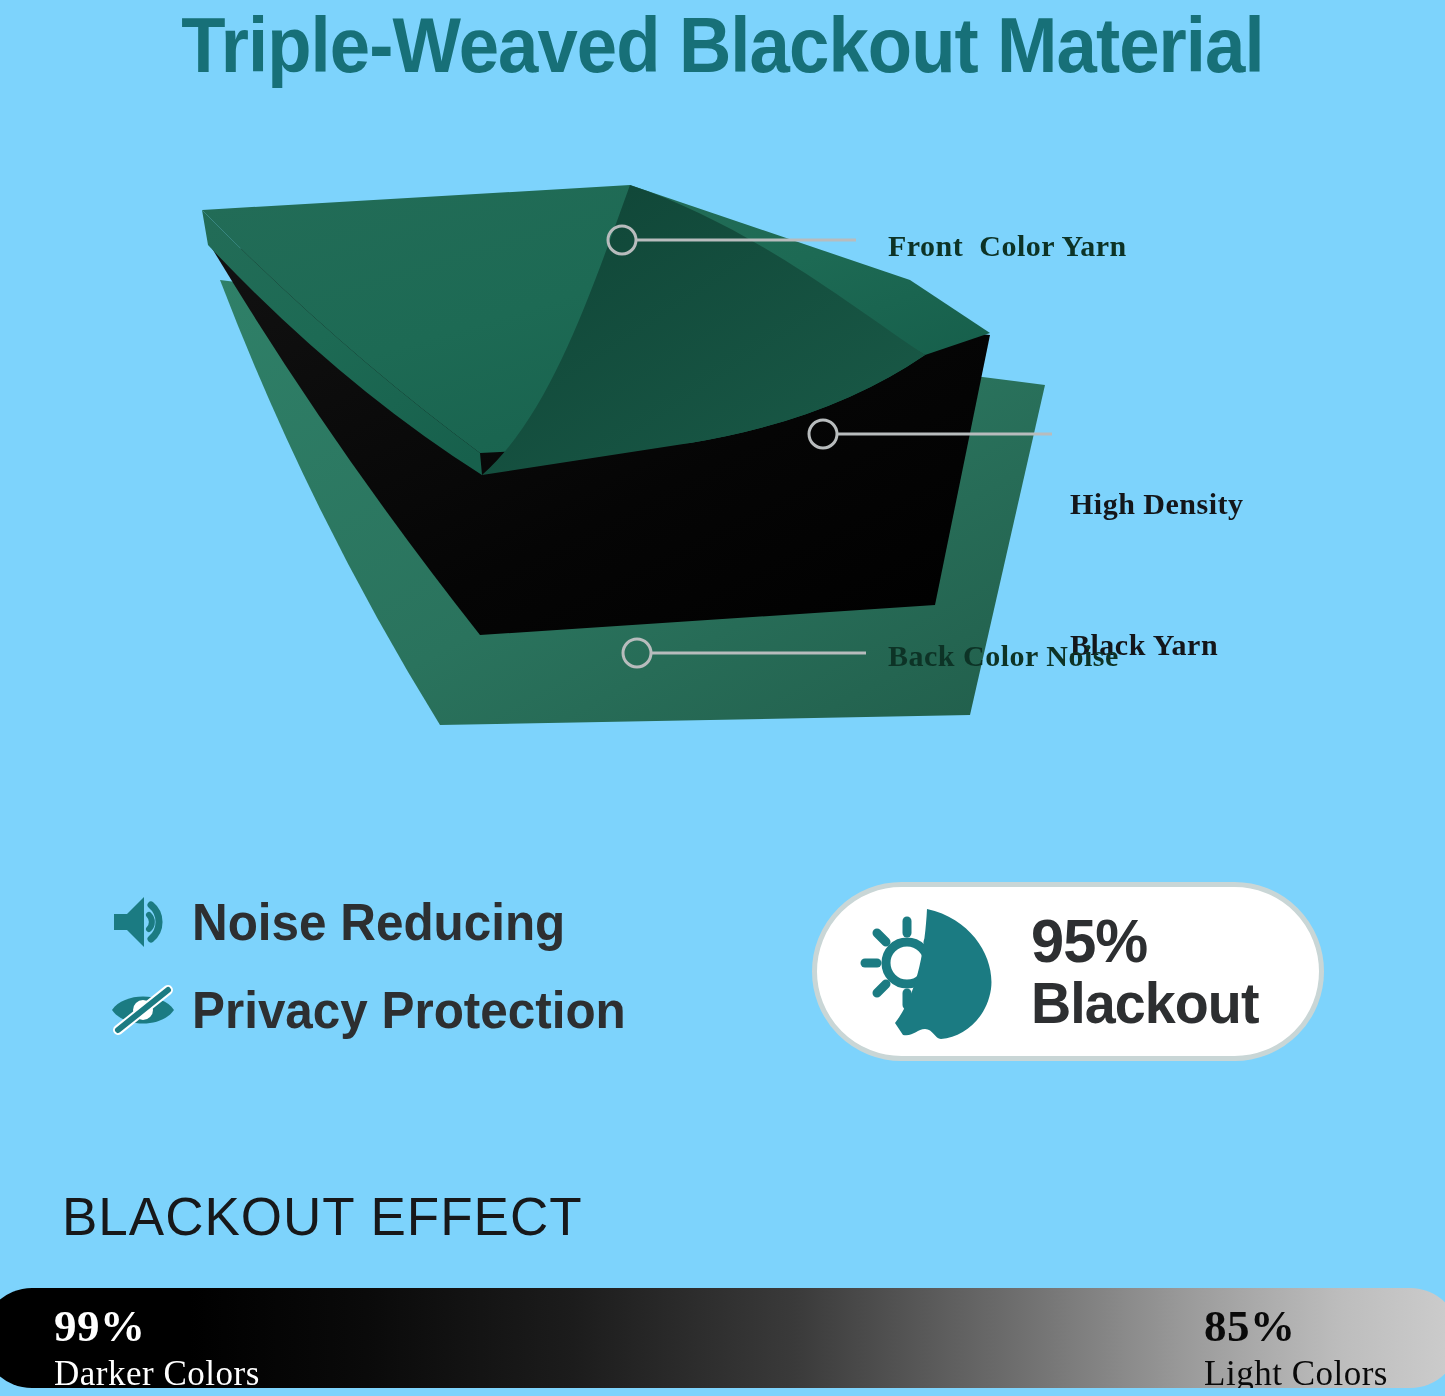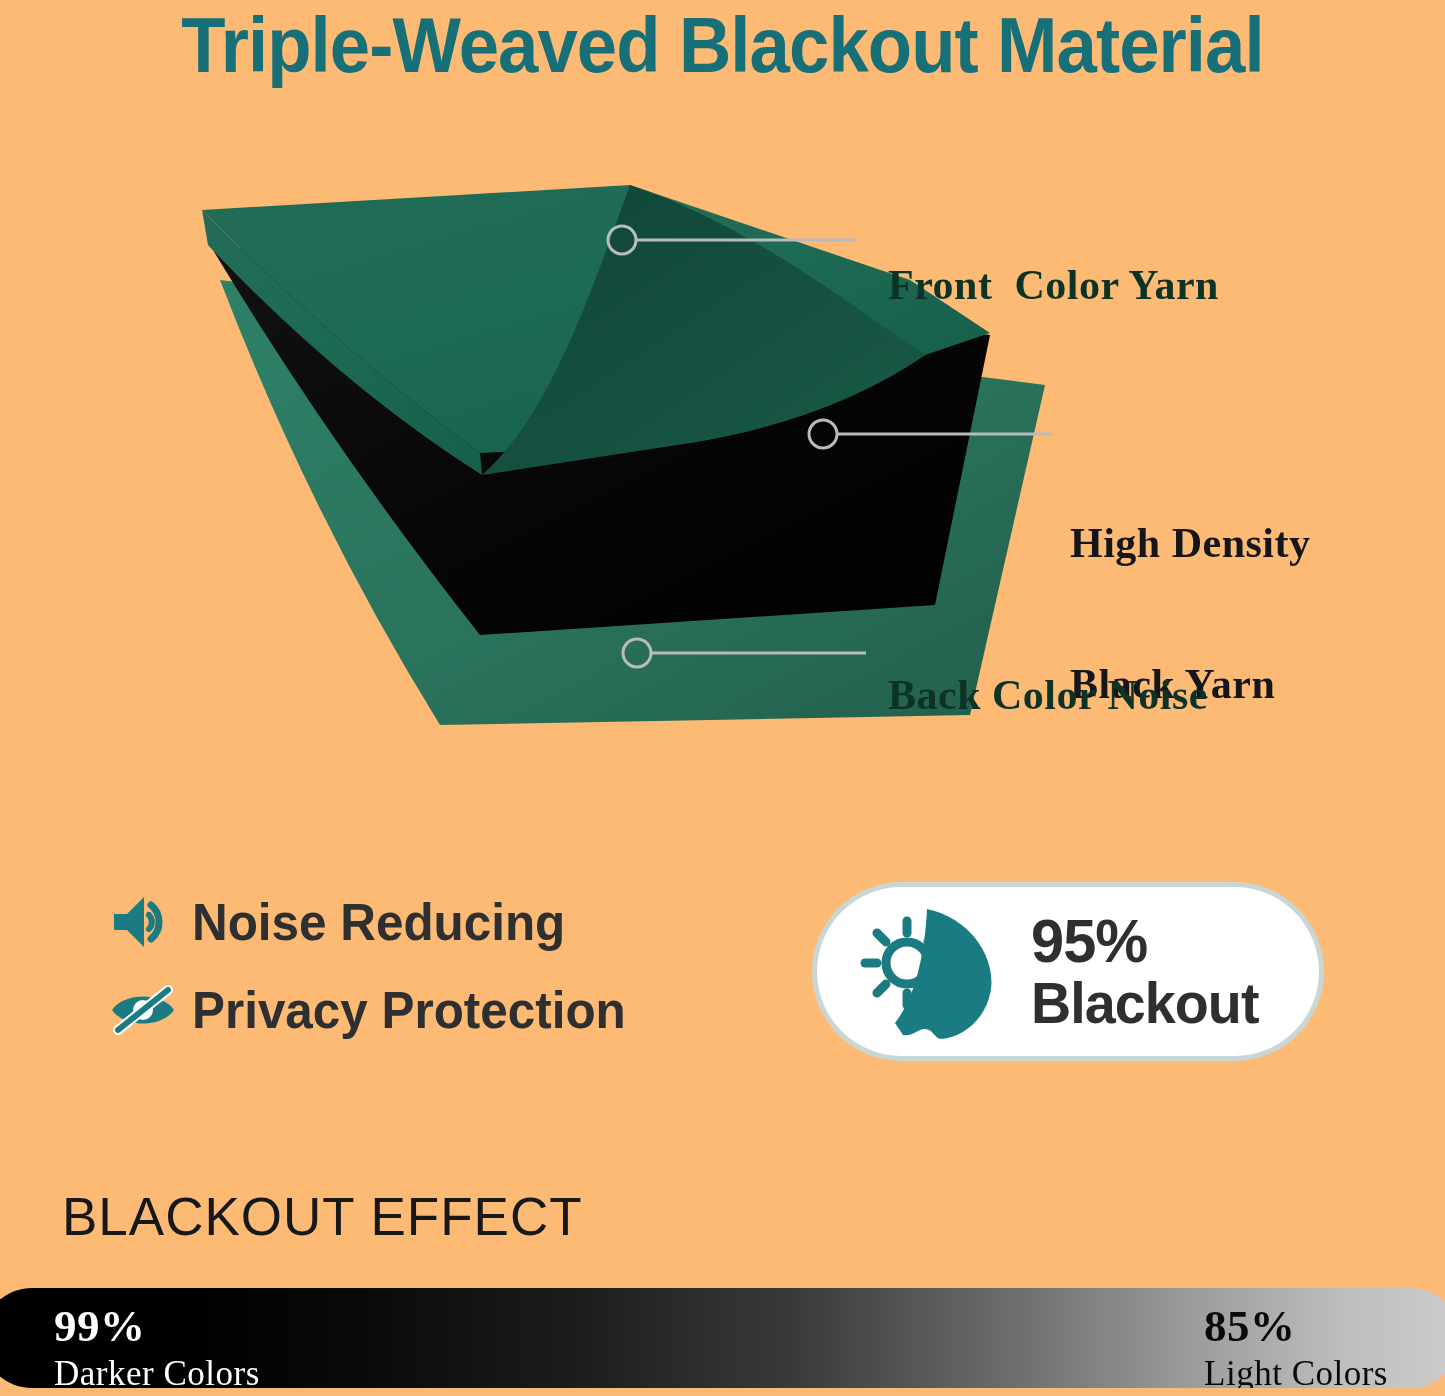--- a/index.html
+++ b/index.html
@@ -9,21 +9,21 @@
     background: #ffffff;
   }
   body {
     font-family: "Liberation Sans", sans-serif;
     -webkit-font-smoothing: antialiased;
   }
   #page {
     position: relative;
     width: 1445px;
     height: 1396px;
-    background: #fdba74;
+    background: #7dd3fc;
     overflow: hidden;
   }
 
   
   #title {
     position: absolute;
     left: 0;
     top: 2px;
     width: 1445px;
     text-align: center;
@@ -45,25 +45,24 @@
     top: 185px;
     width: 1180px;
     height: 540px;
   }
   #fabric-diagram svg { display: block; }
 
   .callout-text {
     position: absolute;
     font-family: "Liberation Serif", serif;
     font-weight: bold;
-    font-size: 42px;
+    font-size: 30px;
     line-height: 47px;
     letter-spacing: 0.5px;
     white-space: pre;
-    margin-top: 40px;
   }
   #label-front  { left: 888px; top: 222px; color: #0d3326; }
   #label-middle { left: 1070px; top: 386px; color: #14161a; }
   #label-back   { left: 888px; top: 632px; color: #0d3326; }
 
   
   #features {
     position: absolute;
     left: 100px;
     top: 878px;

